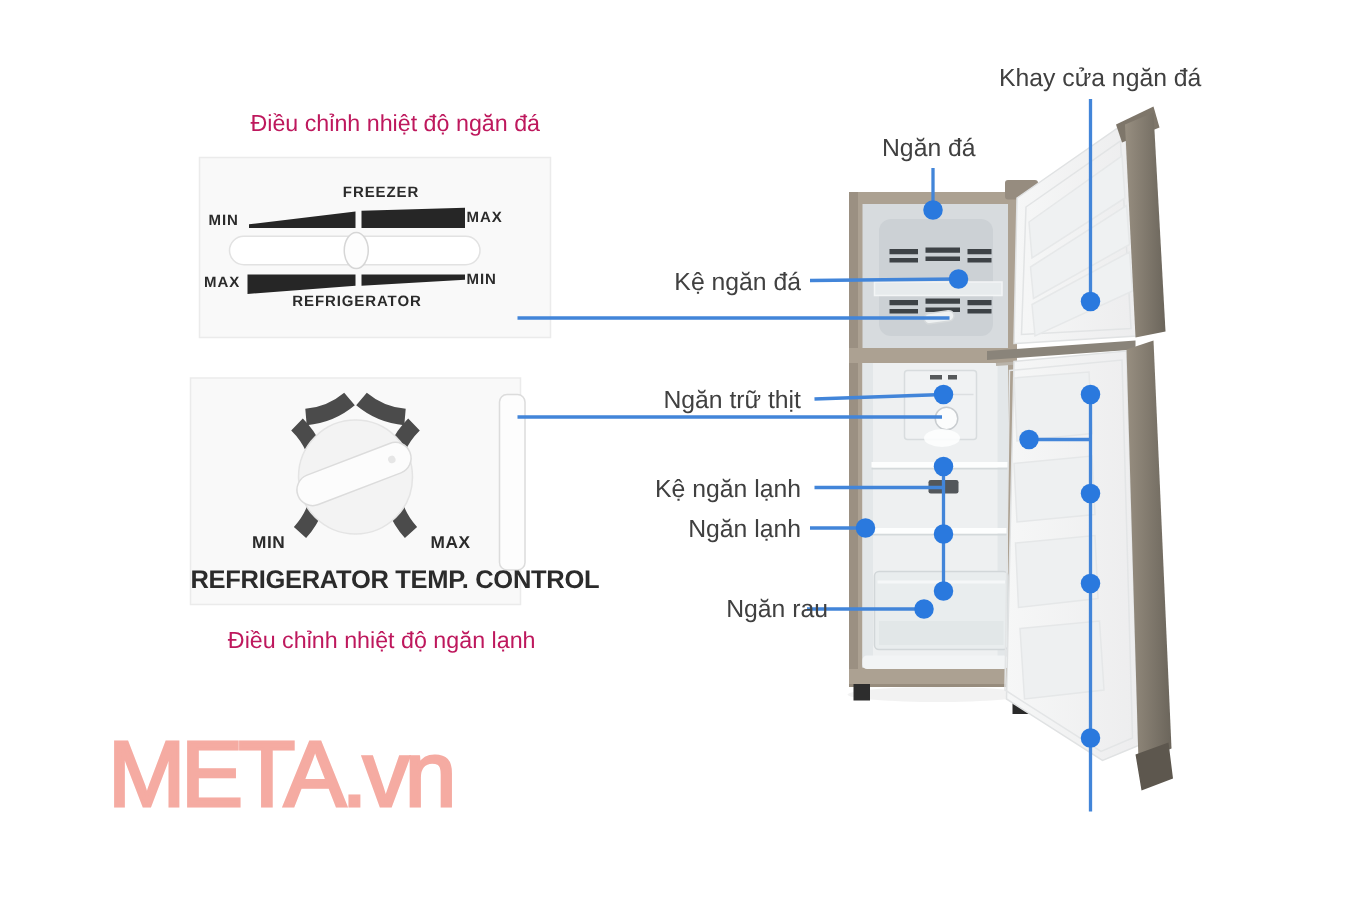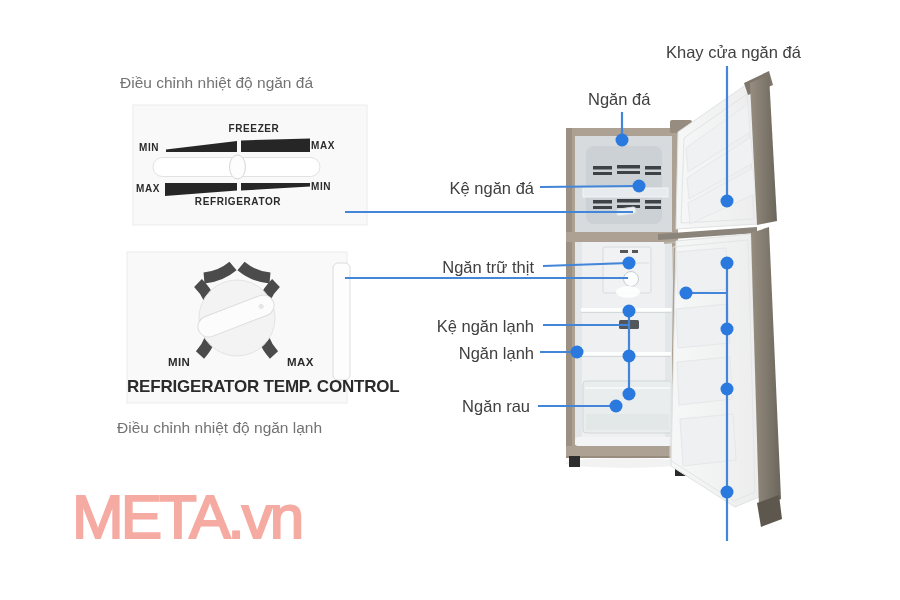--- a/index.html
+++ b/index.html
@@ -6,21 +6,21 @@
   .page{
     position:relative;width:900px;height:600px;background:#ffffff;
     font-family:"Liberation Sans","DejaVu Sans",sans-serif;overflow:hidden;
   }
   .page svg{position:absolute;left:0;top:0;}
   .callout-label{
     position:absolute;color:#404040;font-size:16.5px;line-height:1.1;
     white-space:nowrap;
   }
   .caption{
-    position:absolute;color:#737373;font-size:15.5px;text-align:left;
+    position:absolute;color:#be185d;font-size:15.5px;text-align:right;
     white-space:nowrap;
   }
   .panel-text{
     position:absolute;color:#2b2b2b;font-weight:bold;white-space:nowrap;
   }
   .pt-small{font-size:10px;letter-spacing:0.6px;}
   .pt-mid{font-size:11.5px;letter-spacing:0.4px;}
   .pt-ctrl{font-size:17px;letter-spacing:-0.2px;text-align:center;}
   .right-align{text-align:right;margin-left:28px;}
   .watermark{
@@ -42,21 +42,21 @@
   #t-dmin{left:168px;top:356px;}
   #t-dmax{left:287px;top:356px;}
   #t-ctrl{left:127px;top:377px;width:220px;}
   
   #lb-kcnd{left:666px;top:43px;}
   #lb-nd{left:588px;top:90px;}
   #lb-knd{right:366px;top:179px;}
   #lb-ntt{right:366px;top:258px;}
   #lb-knl{right:366px;top:317px;}
   #lb-nl{right:366px;top:344px;}
-  #lb-nr{right:370px;top:397px;}
+  #lb-nr{right:348px;top:397px;}
   #lb-kcnl{left:657px;top:543px;}
 </style>
 </head>
 <body>
 
 <div class="page">
 
   <svg width="900" height="600" viewBox="0 0 900 600">
     <defs>
       <linearGradient id="gradBronze" x1="0" y1="0" x2="1" y2="0">

